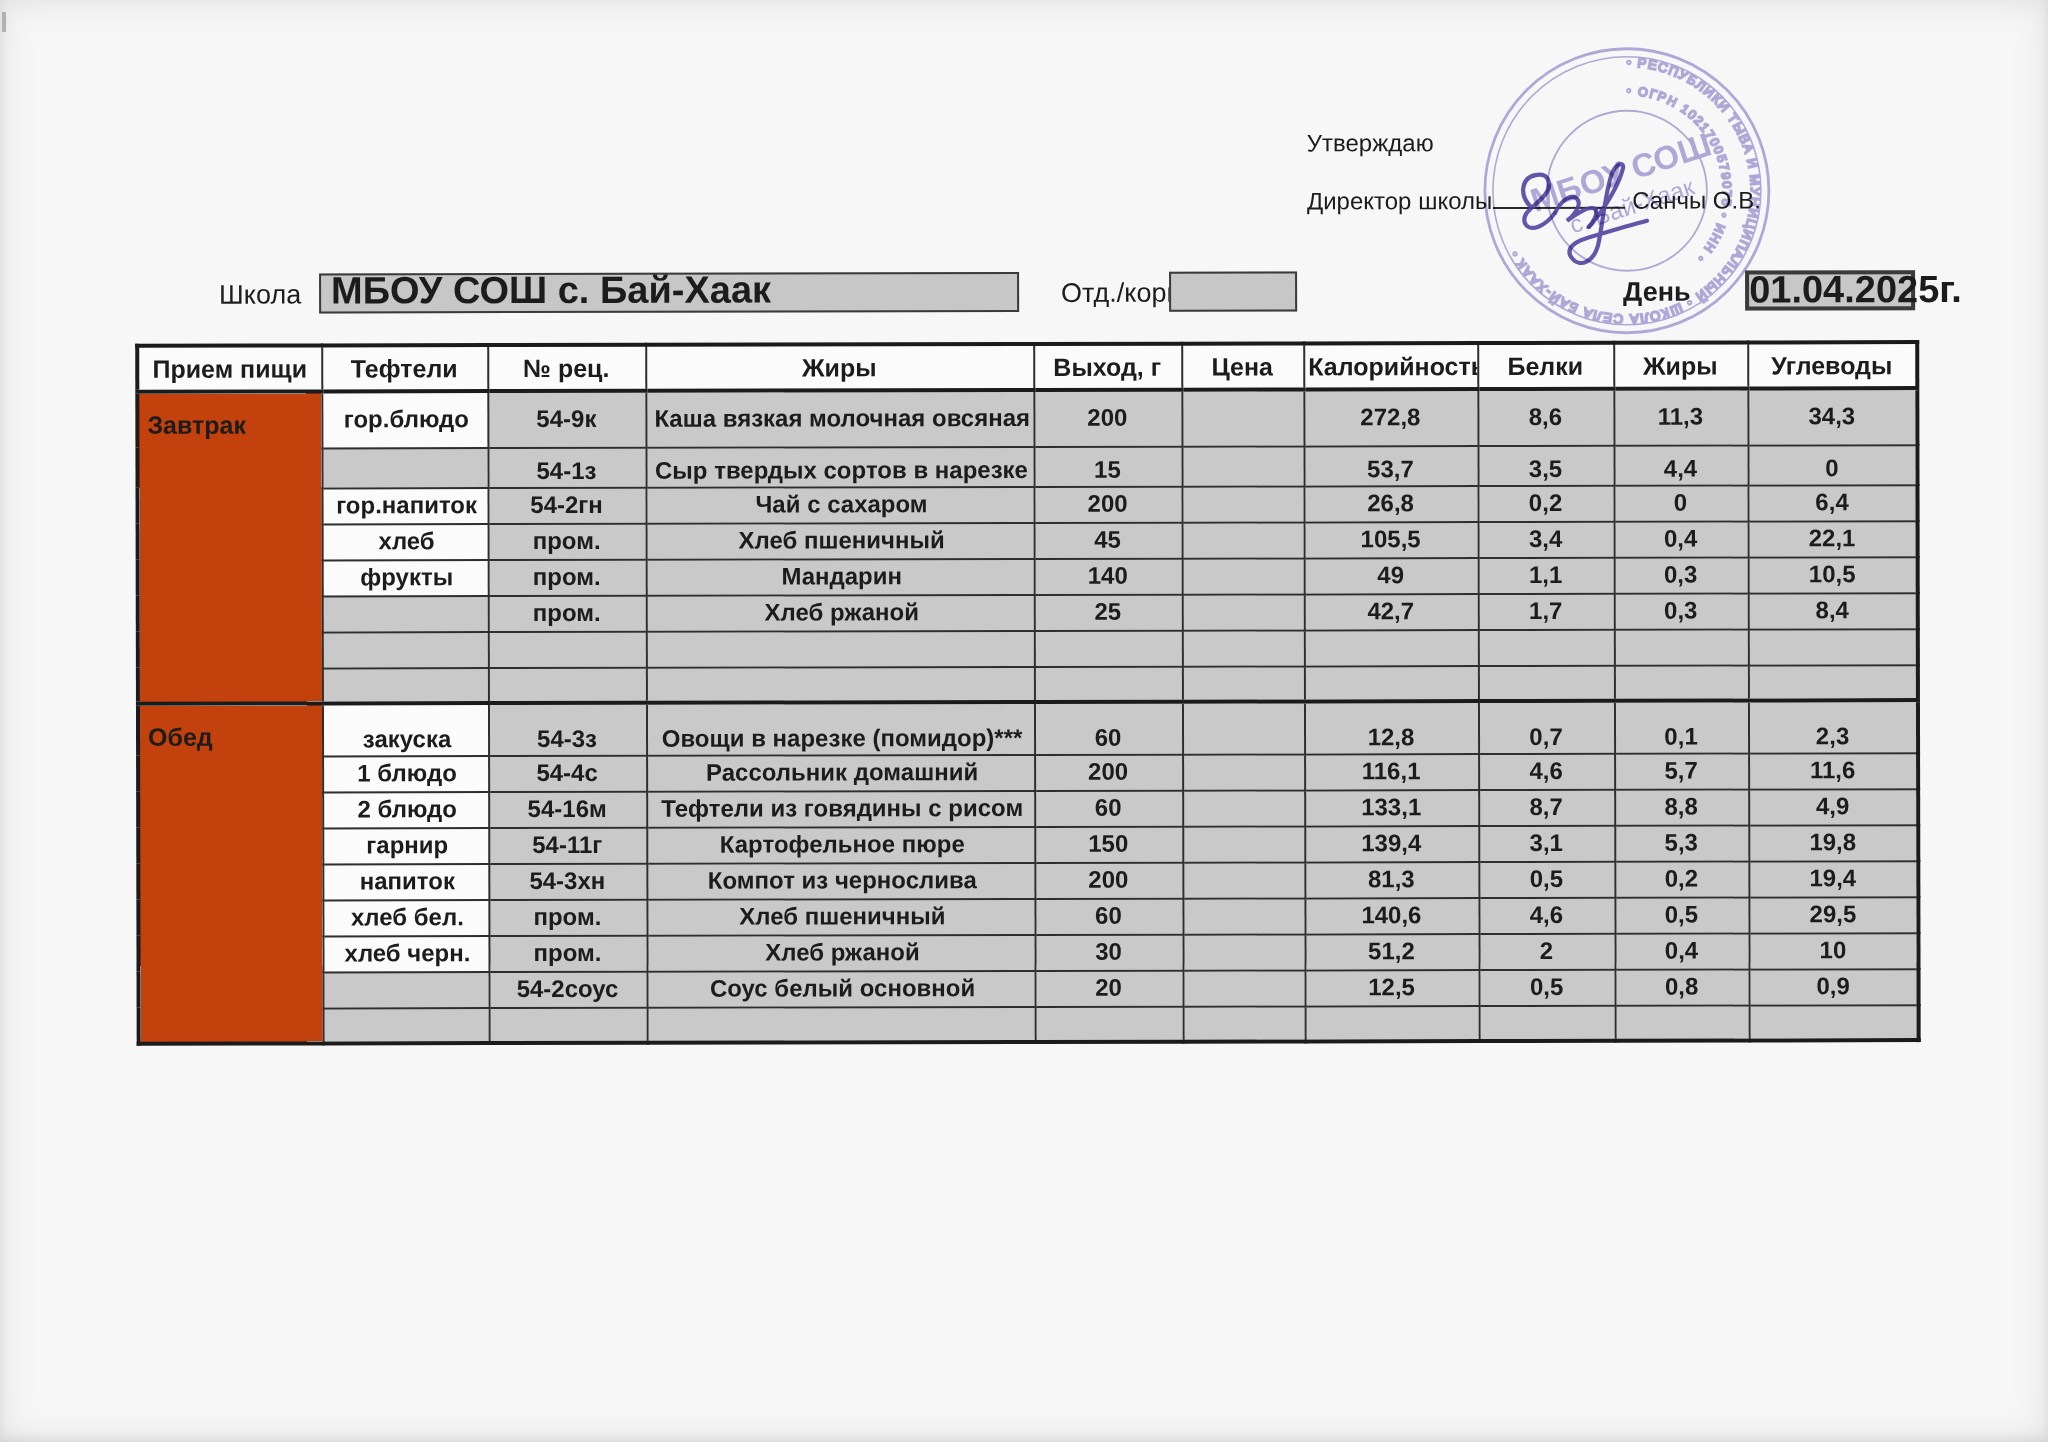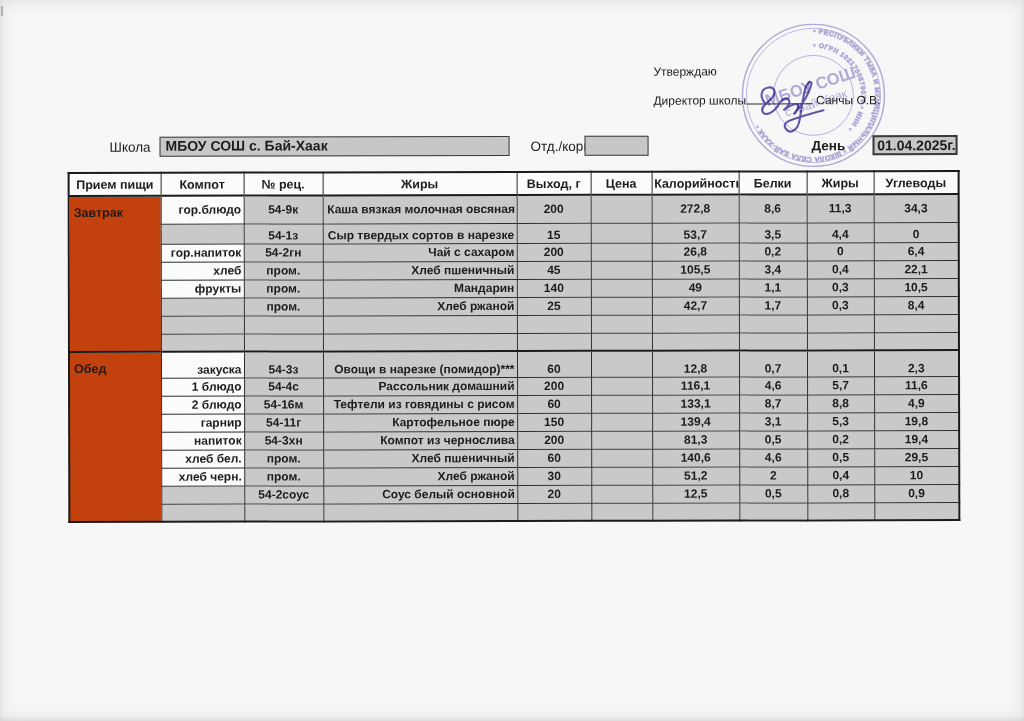--- a/index.html
+++ b/index.html
@@ -29,40 +29,40 @@
   
   .stamp{position:absolute;left:738px;top:20px;width:152px;height:152px;z-index:5;opacity:.52;mix-blend-mode:multiply;pointer-events:none;}
   .stamp *{fill:none;stroke:#6c5fb8;}
   .stamp text{fill:#6c5fb8;stroke:none;font-family:"Liberation Sans",sans-serif;}
 
   
   .meta-label{position:absolute;top:139px;font-size:13.5px;}
   .lbl-school{left:88px;margin-left:22px;}
   .lbl-dept{left:531px;}
   .lbl-day{left:812px;font-weight:bold;}
-  .meta-box{position:absolute;top:136px;height:20px;background:#c7c7c7;border:1.6px solid #3a3a3a;box-sizing:border-box;font-size:14px;font-weight:bold;line-height:17px;}
+  .meta-box{position:absolute;top:136px;height:20px;background:#c7c7c7;border:1.6px solid #3a3a3a;box-sizing:border-box;font-size:19px;font-weight:bold;line-height:17px;}
   .box-school{left:160px;width:350px;padding-left:5px;}
   .box-dept{left:585px;width:64px;}
   .box-day{left:873px;width:85px;text-align:right;border-width:2px;}
 
   
   .menu-table{
     position:absolute;left:68px;top:171px;width:890px;
     border-collapse:collapse;table-layout:fixed;
     font-size:12px;font-weight:bold;
   }
   .menu-table th,.menu-table td{
     border:1px solid #2e2e2e;box-sizing:border-box;
     padding:0 2px;overflow:hidden;white-space:nowrap;
   }
   .menu-table{border:2.4px solid #1b1b1b;}
   .menu-table thead th{height:23px;font-size:12.5px;background:#fbfbfc;border-bottom:2.2px solid #1b1b1b;text-align:center;}
   .menu-table td{height:18px;text-align:center;background:#c9c9c9;}
   .menu-table td.w{background:#fbfbfc;}
-  .menu-table td.left{text-align:right;padding-left:4px;}
+  .menu-table td.left{text-align:center;padding-left:4px;}
   .menu-table td.meal{background:#c2410c;vertical-align:top;text-align:left;padding:9px 0 0 4px;font-size:12.5px;}
   tr.first td{height:28px;}
   tr.tall td{height:20px;vertical-align:bottom;padding-bottom:1px;}
   tr.med td{height:26px;vertical-align:bottom;padding-bottom:1px;}
   tr.section-start td{border-top:2.6px solid #1b1b1b;}
 </style>
 </head>
 <body>
 
 <div class="paper">
@@ -114,21 +114,21 @@
           <col style="width:74px">
         <col style="width:61px">
           <col style="width:87px">
           <col style="width:68px">
           <col style="width:67px">
           <col style="width:85px">
       </colgroup>
       <thead>
         <tr>
           <th>Прием пищи</th>
-          <th>Компот</th>
+          <th>Тефтели</th>
           <th>№ рец.</th>
           <th>Жиры</th>
           <th>Выход, г</th>
           <th>Цена</th>
           <th>Калорийность</th>
           <th>Белки</th>
           <th>Жиры</th>
           <th>Углеводы</th>
         </tr>
       </thead>

